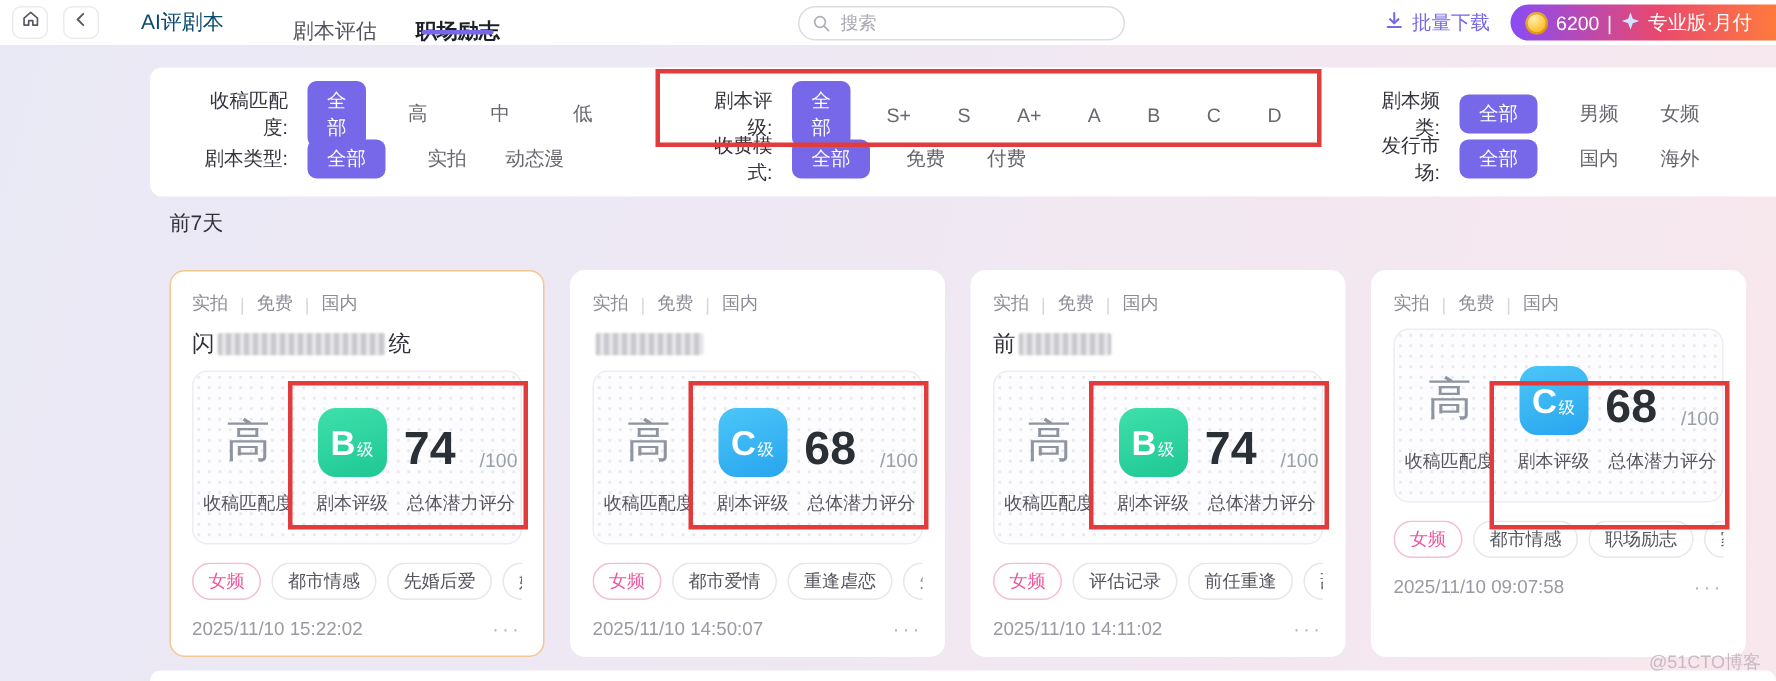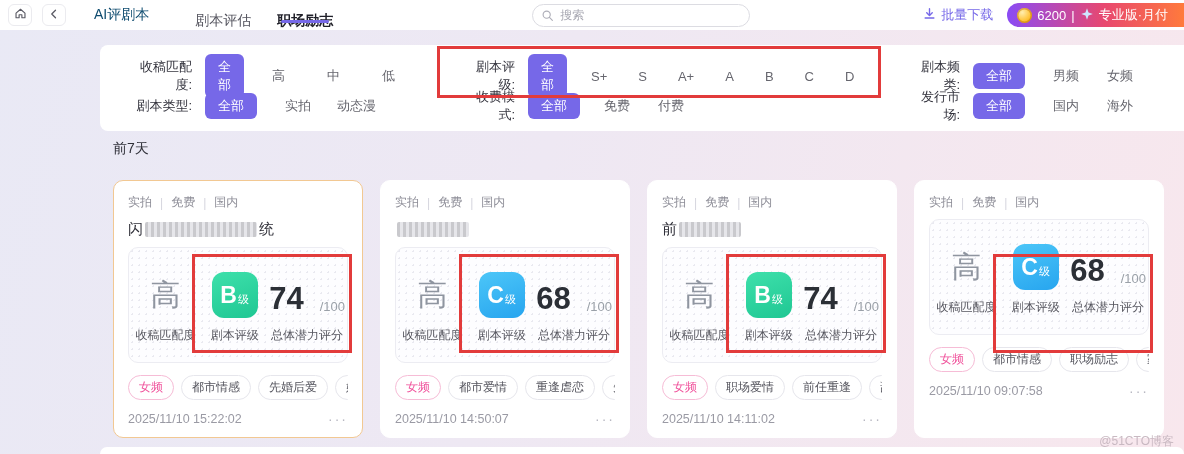--- a/index.html
+++ b/index.html
@@ -356,21 +356,21 @@
       <div class="scol">
         <div class="score-val">
           <span class="snum">74</span>
           <span class="smax">/100</span>
         </div>
         <div class="slabel">总体潜力评分</div>
       </div>
     </div>
     <div class="tags">
       <span class="tag pink">女频</span>
-      <span class="tag">职场爱情</span>
+      <span class="tag">评估记录</span>
       <span class="tag">前任重逢</span>
       <span class="tag">甜宠虐恋</span>
 
     </div>
     <div class="cfoot">
       <span class="cdate">2025/11/10 14:11:02</span>
       <span class="more">···</span>
     </div>
     <div class="anno anno-card"></div>
   </div>

